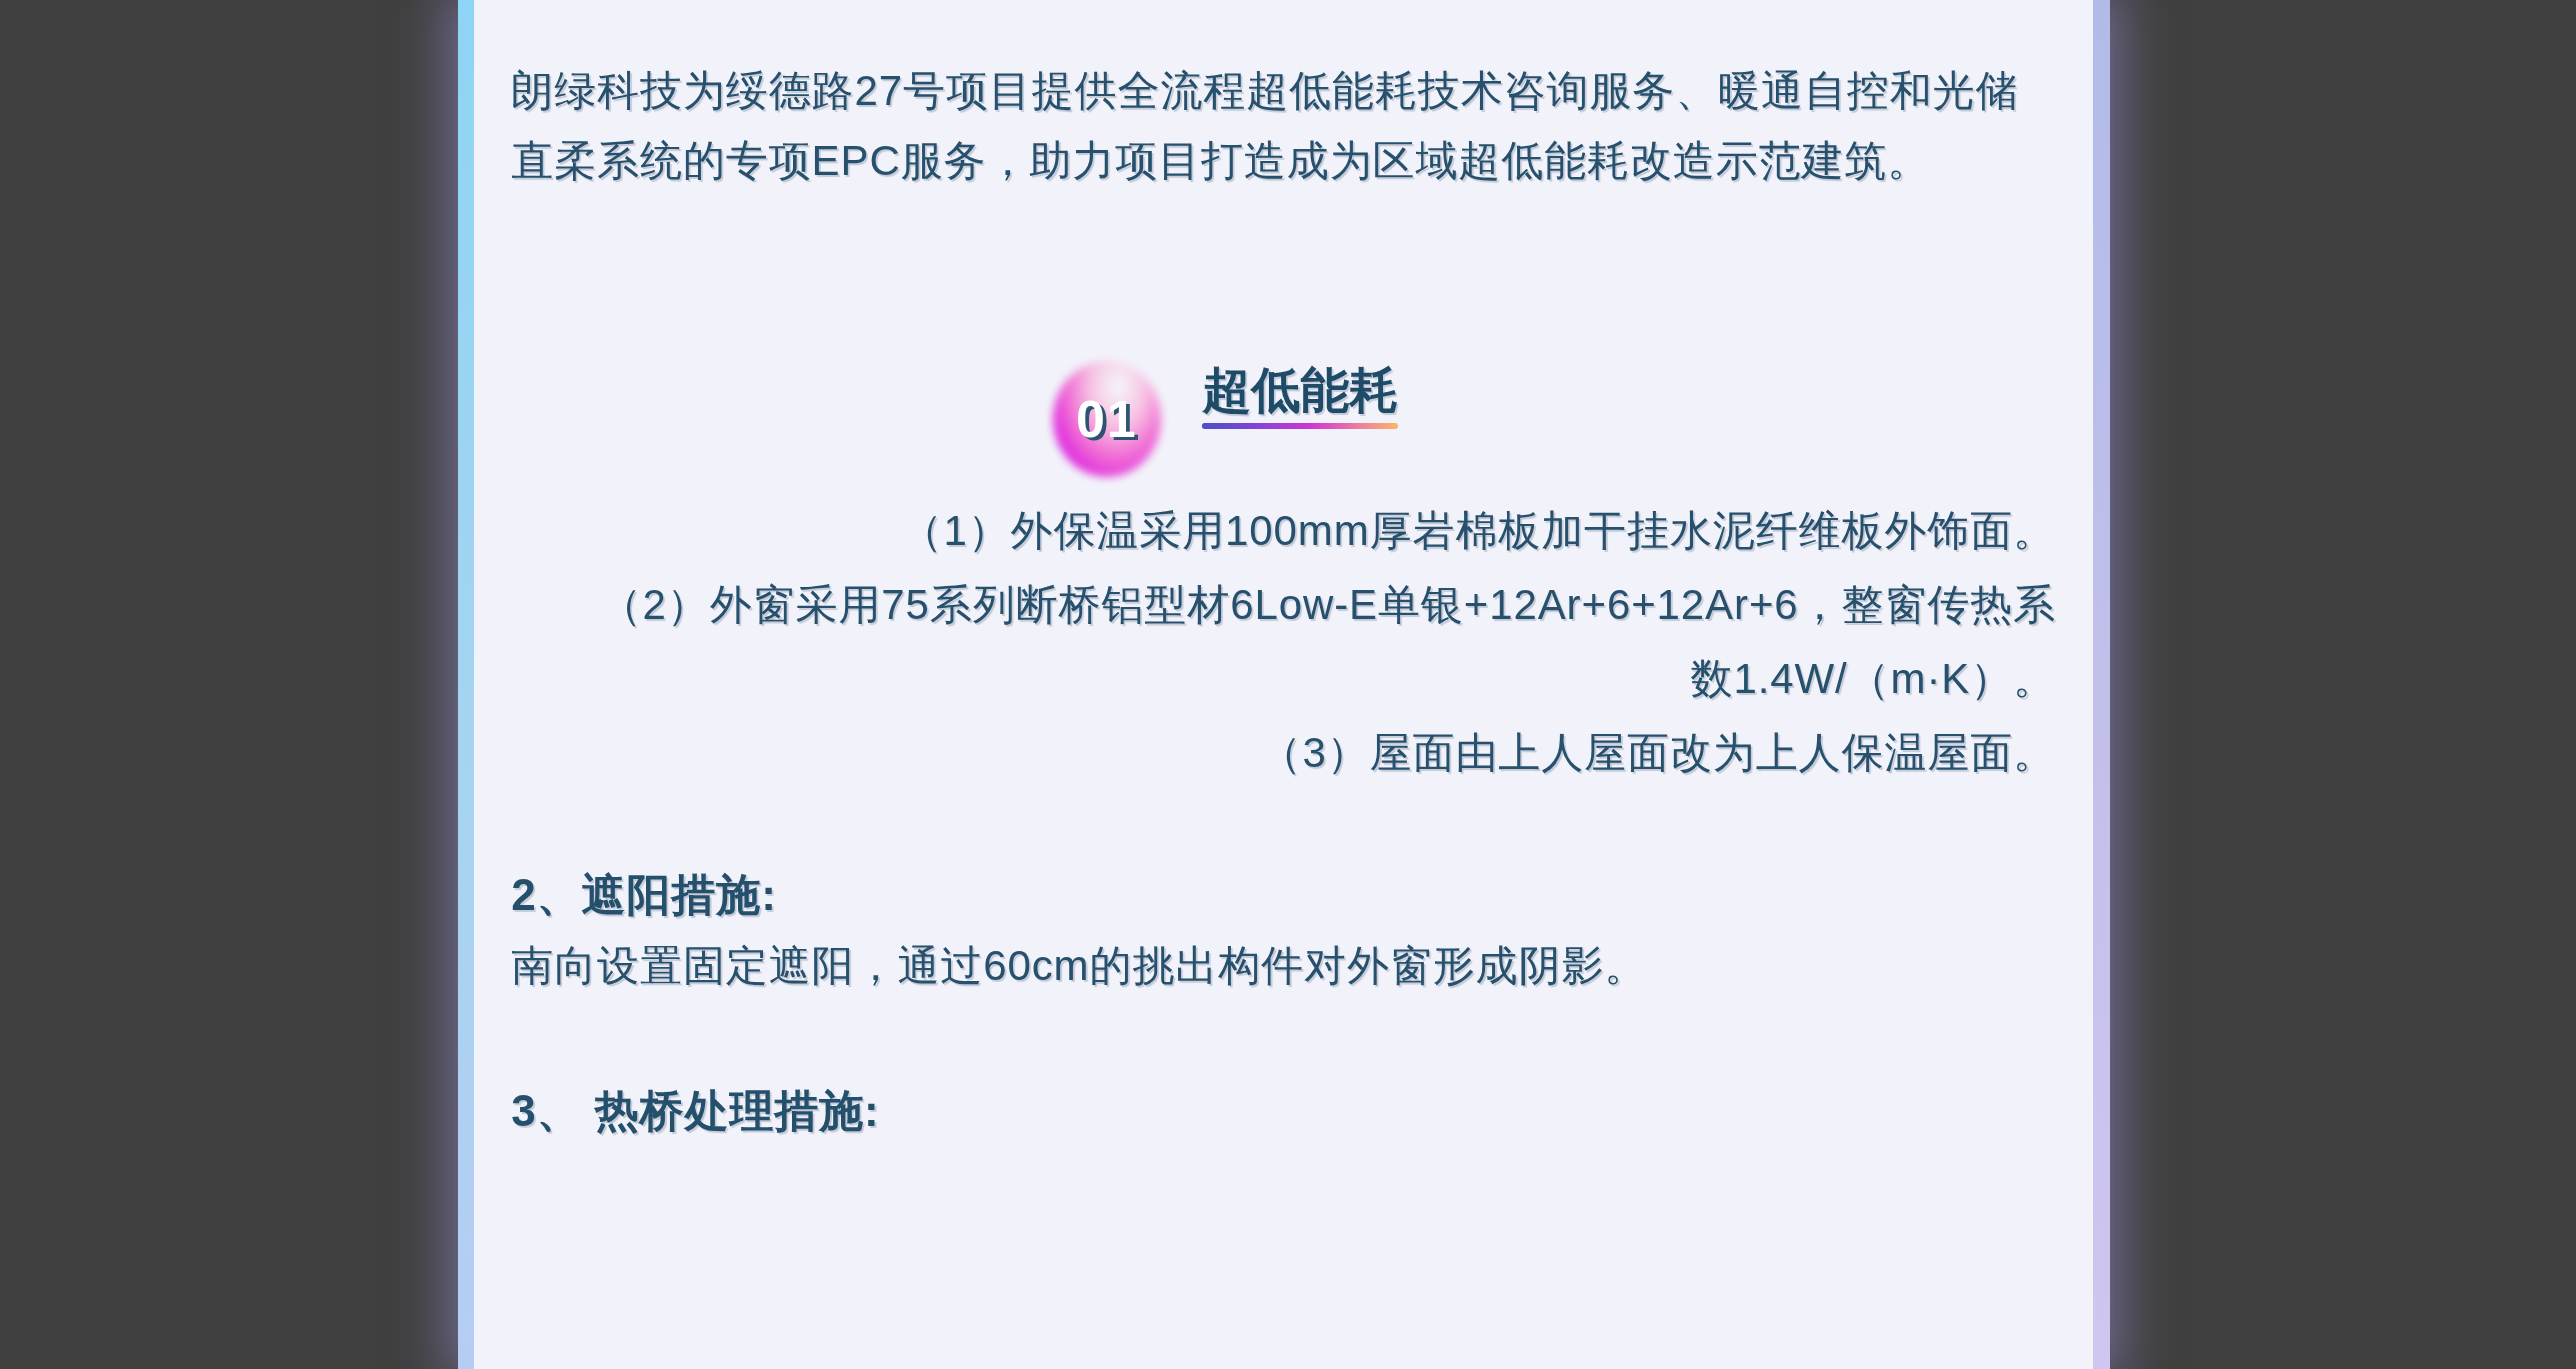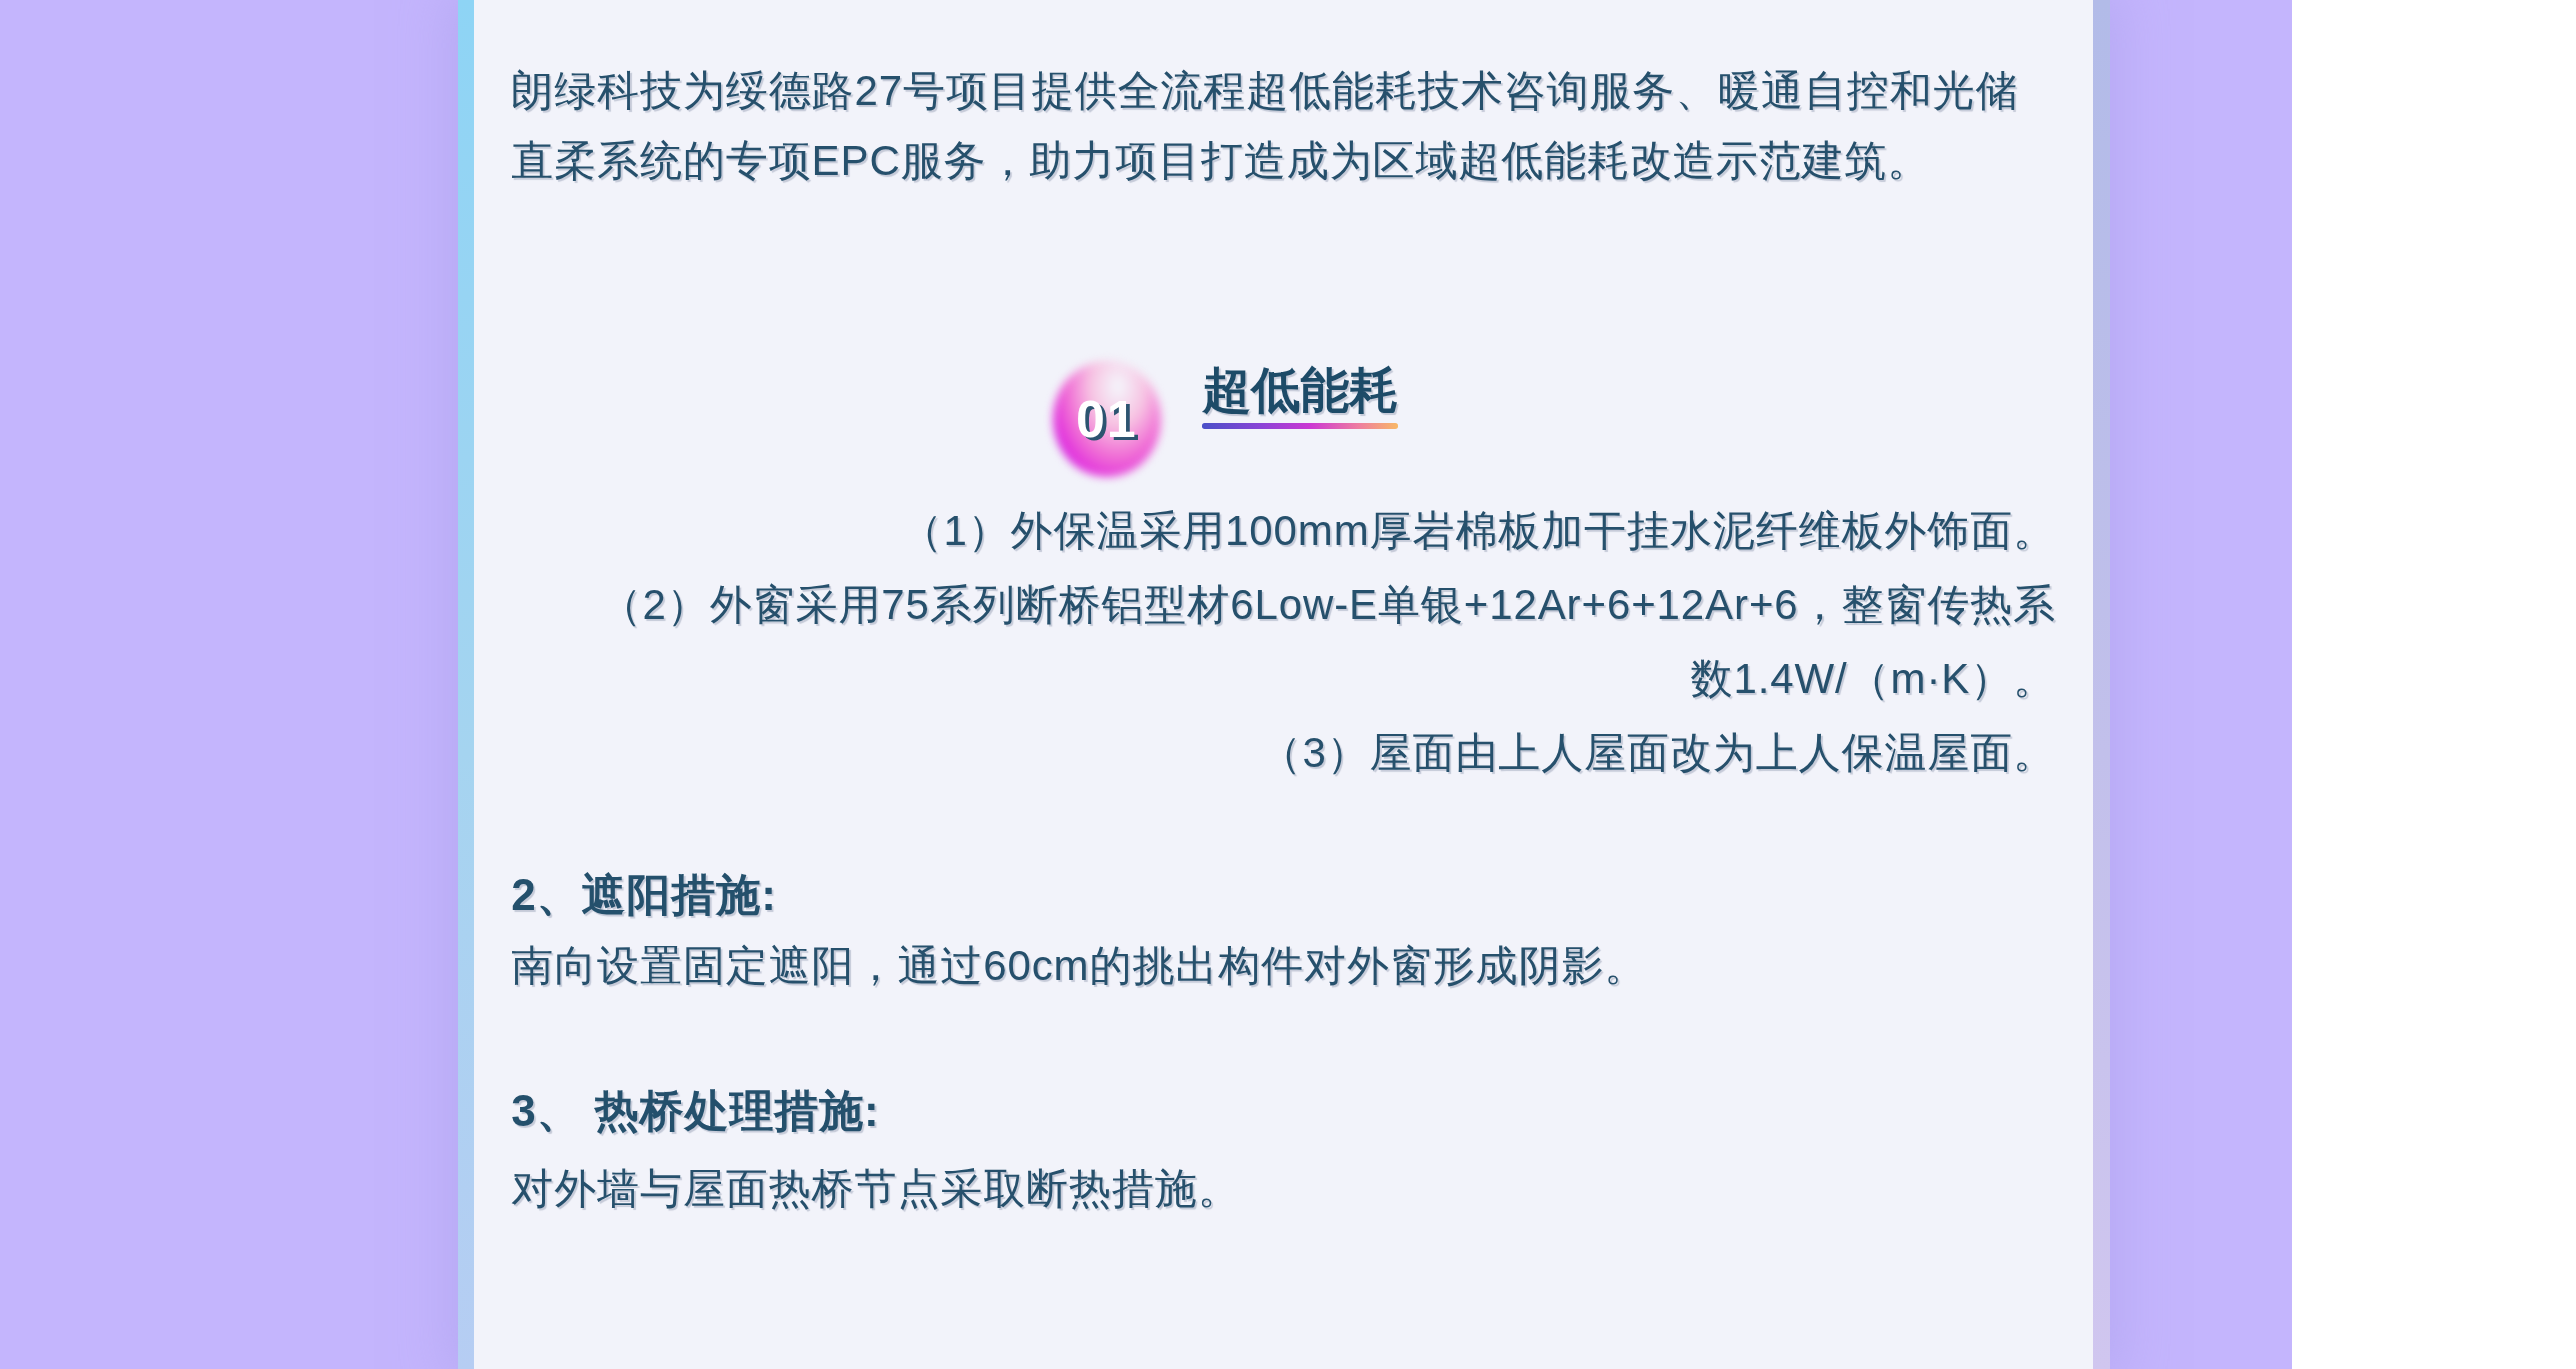--- a/index.html
+++ b/index.html
@@ -1,19 +1,19 @@
 <!DOCTYPE html>
 <html style="font-size:14.4px"><head>
 <meta charset="utf-8">
 <style>
   html,body { margin:0; padding:0; background:#ffffff; }
   .page {
     position:relative;
-    width:2292px; height:1370px;
-    background:#c4b5fd;
+    width:2576px; height:1370px;
+    background:#404040;
     overflow:hidden;
     font-family:"Liberation Sans","DejaVu Sans",sans-serif;
   }
   .article {
     position:absolute; left:458px; top:0;
     width:1652px; height:1370px;
     display:flex;
     box-shadow:0 0 50px 9px rgba(168,158,236,0.5);
   }
   .edge { flex:0 0 auto; }
@@ -127,22 +127,19 @@
         <div class="line">数1.4W/（m·K）。</div>
         <div class="line">（3）屋面由上人屋面改为上人保温屋面。</div>
       </div>
 
       <div class="heading h2m">2、遮阳措施:</div>
       <div class="para p2m">
         <div class="line">南向设置固定遮阳，通过60cm的挑出构件对外窗形成阴影。</div>
       </div>
 
       <div class="heading h3m">3、 热桥处理措施:</div>
-      <div class="para p3m">
-        <div class="line">对外墙与屋面热桥节点采取断热措施。</div>
-      </div>
 
     </div>
 
     <div class="edge edge-right"></div>
   </div>
 </div>
 
 
 </body></html>

